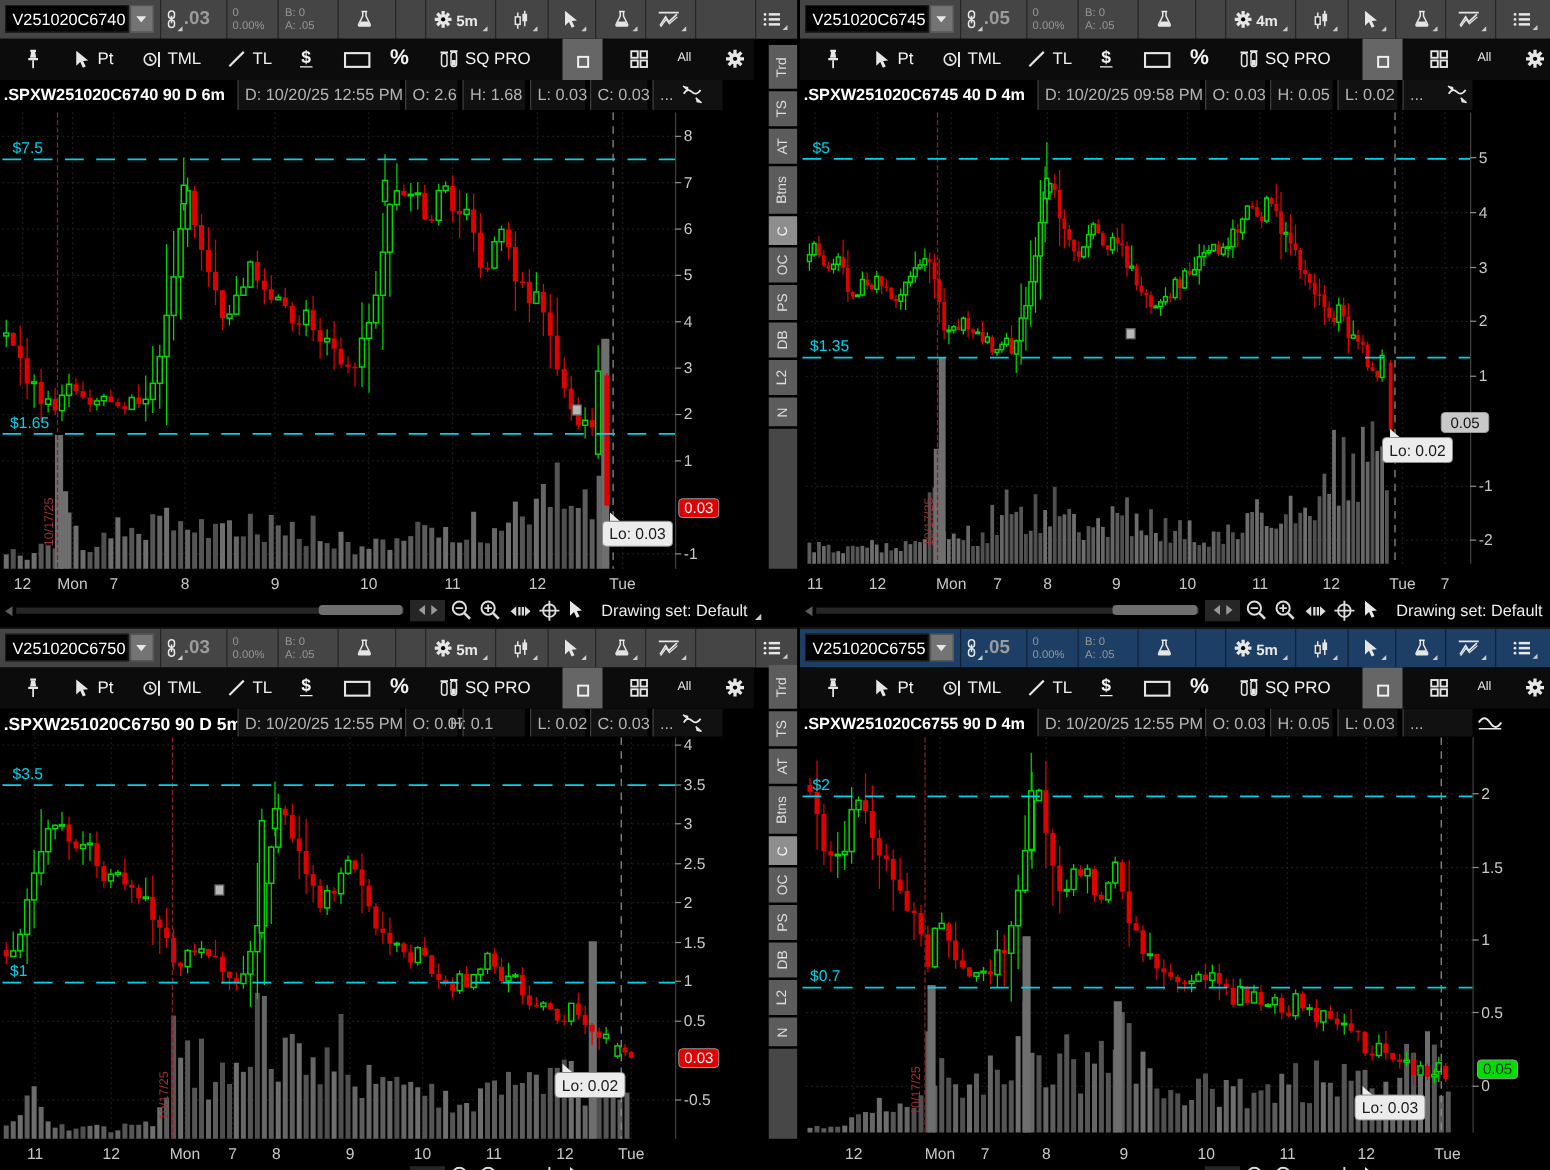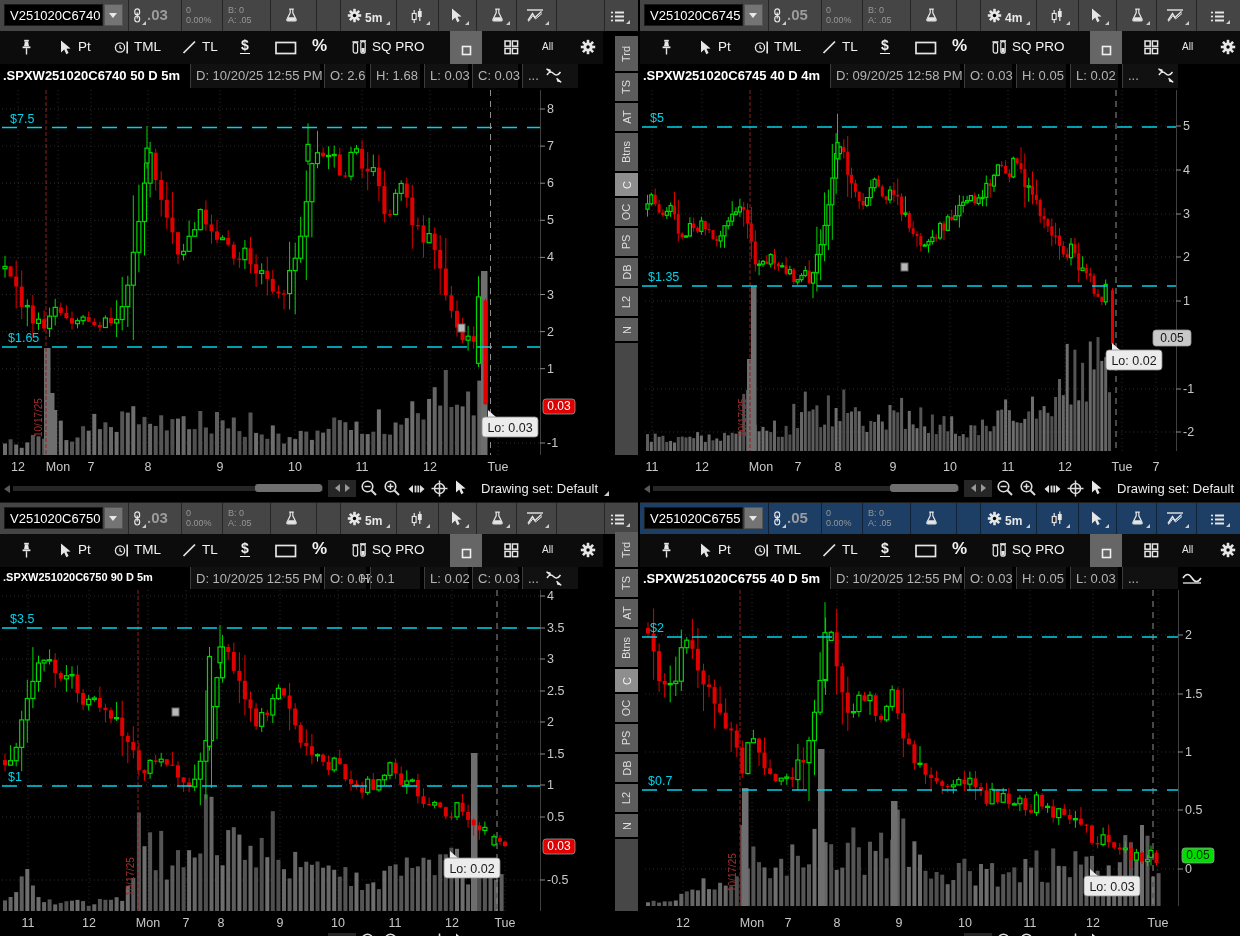--- a/index.html
+++ b/index.html
@@ -134,21 +134,21 @@
             <line x1="5.6" y1="10.4" x2="2.9" y2="13.1" stroke="#e6e6e6" stroke-width="2.6"></line>
             <line x1="4.6" y1="8.0" x2="0.8" y2="8.0" stroke="#e6e6e6" stroke-width="2.6"></line>
             <line x1="5.6" y1="5.6" x2="2.9" y2="2.9" stroke="#e6e6e6" stroke-width="2.6"></line>
             <line x1="8.0" y1="4.6" x2="8.0" y2="0.8" stroke="#e6e6e6" stroke-width="2.6"></line>
             <line x1="10.4" y1="5.6" x2="13.1" y2="2.9" stroke="#e6e6e6" stroke-width="2.6"></line>
             <circle cx="8.0" cy="8.0" r="4.6" fill="#e6e6e6"></circle>
             <circle cx="8.0" cy="8.0" r="1.7" fill="#000"></circle>
           </svg></div>
       </div>
       <div style="position:absolute;left:0;top:64px;width:608px;height:25px;background:#000;">
-        <div style="position:absolute;left:3px;top:4px;color:#fff;font-weight:bold;font-size:13px;white-space:nowrap;">.SPXW251020C6740 50 D 5m</div>
+        <div style="position:absolute;left:3px;top:4px;color:#fff;font-weight:bold;font-size:13px;white-space:nowrap;">.SPXW251020C6740 90 D 6m</div>
         <div style="position:absolute;left:190px;top:0px;width:130px;height:24px;background:#111;border-left:1px solid #3c3c3c;"></div>
         <div style="position:absolute;left:196px;top:4px;color:#b4b4b4;font-size:13px;white-space:nowrap;">D: 10/20/25 12:55 PM</div>
         <div style="position:absolute;left:324px;top:0px;width:42px;height:24px;background:#111;border-left:1px solid #3c3c3c;"></div>
         <div style="position:absolute;left:330px;top:4px;color:#b4b4b4;font-size:13px;white-space:nowrap;">O: 2.6</div>
         <div style="position:absolute;left:370px;top:0px;width:50px;height:24px;background:#111;border-left:1px solid #3c3c3c;"></div>
         <div style="position:absolute;left:376px;top:4px;color:#b4b4b4;font-size:13px;white-space:nowrap;">H: 1.68</div>
         <div style="position:absolute;left:424px;top:0px;width:44px;height:24px;background:#111;border-left:1px solid #3c3c3c;"></div>
         <div style="position:absolute;left:430px;top:4px;color:#b4b4b4;font-size:13px;white-space:nowrap;">L: 0.03</div>
         <div style="position:absolute;left:472px;top:0px;width:46px;height:24px;background:#111;border-left:1px solid #3c3c3c;"></div>
         <div style="position:absolute;left:478px;top:4px;color:#b4b4b4;font-size:13px;white-space:nowrap;">C: 0.03</div>
@@ -706,21 +706,21 @@
             <line x1="5.6" y1="5.6" x2="2.9" y2="2.9" stroke="#e6e6e6" stroke-width="2.6"></line>
             <line x1="8.0" y1="4.6" x2="8.0" y2="0.8" stroke="#e6e6e6" stroke-width="2.6"></line>
             <line x1="10.4" y1="5.6" x2="13.1" y2="2.9" stroke="#e6e6e6" stroke-width="2.6"></line>
             <circle cx="8.0" cy="8.0" r="4.6" fill="#e6e6e6"></circle>
             <circle cx="8.0" cy="8.0" r="1.7" fill="#000"></circle>
           </svg></div>
       </div>
       <div style="position:absolute;left:0;top:64px;width:608px;height:25px;background:#000;">
         <div style="position:absolute;left:3px;top:4px;color:#fff;font-weight:bold;font-size:13px;white-space:nowrap;">.SPXW251020C6745 40 D 4m</div>
         <div style="position:absolute;left:190px;top:0px;width:130px;height:24px;background:#111;border-left:1px solid #3c3c3c;"></div>
-        <div style="position:absolute;left:196px;top:4px;color:#b4b4b4;font-size:13px;white-space:nowrap;">D: 09/20/25 12:58 PM</div>
+        <div style="position:absolute;left:196px;top:4px;color:#b4b4b4;font-size:13px;white-space:nowrap;">D: 10/20/25 09:58 PM</div>
         <div style="position:absolute;left:324px;top:0px;width:48px;height:24px;background:#111;border-left:1px solid #3c3c3c;"></div>
         <div style="position:absolute;left:330px;top:4px;color:#b4b4b4;font-size:13px;white-space:nowrap;">O: 0.03</div>
         <div style="position:absolute;left:376px;top:0px;width:50px;height:24px;background:#111;border-left:1px solid #3c3c3c;"></div>
         <div style="position:absolute;left:382px;top:4px;color:#b4b4b4;font-size:13px;white-space:nowrap;">H: 0.05</div>
         <div style="position:absolute;left:430px;top:0px;width:48px;height:24px;background:#111;border-left:1px solid #3c3c3c;"></div>
         <div style="position:absolute;left:436px;top:4px;color:#b4b4b4;font-size:13px;white-space:nowrap;">L: 0.02</div>
         <div style="position:absolute;left:482px;top:0px;width:56px;height:24px;background:#111;border-left:1px solid #3c3c3c;"></div>
         <div style="position:absolute;left:488px;top:4px;color:#b4b4b4;font-size:13px;white-space:nowrap;">...</div>
         <div style="position:absolute;left:516px;top:2px;"><svg width="22" height="20" viewBox="0 0 22 20" style="">
             <path d="M3 9 q3 -5 6.5 -1.5 q3.5 3.5 7 -1.5" fill="none" stroke="#e8e8e8" stroke-width="1.5"></path>
@@ -1325,21 +1325,21 @@
             <line x1="5.6" y1="10.4" x2="2.9" y2="13.1" stroke="#e6e6e6" stroke-width="2.6"></line>
             <line x1="4.6" y1="8.0" x2="0.8" y2="8.0" stroke="#e6e6e6" stroke-width="2.6"></line>
             <line x1="5.6" y1="5.6" x2="2.9" y2="2.9" stroke="#e6e6e6" stroke-width="2.6"></line>
             <line x1="8.0" y1="4.6" x2="8.0" y2="0.8" stroke="#e6e6e6" stroke-width="2.6"></line>
             <line x1="10.4" y1="5.6" x2="13.1" y2="2.9" stroke="#e6e6e6" stroke-width="2.6"></line>
             <circle cx="8.0" cy="8.0" r="4.6" fill="#e6e6e6"></circle>
             <circle cx="8.0" cy="8.0" r="1.7" fill="#000"></circle>
           </svg></div>
       </div>
       <div style="position:absolute;left:0;top:64px;width:608px;height:25px;background:#000;">
-        <div style="position:absolute;left:3px;top:4px;color:#fff;font-weight:bold;font-size:11px;white-space:nowrap;">.SPXW251020C6750 90 D 5m</div>
+        <div style="position:absolute;left:3px;top:4px;color:#fff;font-weight:bold;font-size:14px;white-space:nowrap;">.SPXW251020C6750 90 D 5m</div>
         <div style="position:absolute;left:190px;top:0px;width:130px;height:24px;background:#111;border-left:1px solid #3c3c3c;"></div>
         <div style="position:absolute;left:196px;top:4px;color:#b4b4b4;font-size:13px;white-space:nowrap;">D: 10/20/25 12:55 PM</div>
         <div style="position:absolute;left:324px;top:0px;width:42px;height:24px;background:#111;border-left:1px solid #3c3c3c;"></div>
         <div style="position:absolute;left:330px;top:4px;color:#b4b4b4;font-size:13px;white-space:nowrap;">O: 0.07</div>
         <div style="position:absolute;left:370px;top:0px;width:50px;height:24px;background:#111;border-left:1px solid #3c3c3c;"></div>
         <div style="position:absolute;left:360px;top:4px;color:#b4b4b4;font-size:13px;white-space:nowrap;">H: 0.1</div>
         <div style="position:absolute;left:424px;top:0px;width:44px;height:24px;background:#111;border-left:1px solid #3c3c3c;"></div>
         <div style="position:absolute;left:430px;top:4px;color:#b4b4b4;font-size:13px;white-space:nowrap;">L: 0.02</div>
         <div style="position:absolute;left:472px;top:0px;width:46px;height:24px;background:#111;border-left:1px solid #3c3c3c;"></div>
         <div style="position:absolute;left:478px;top:4px;color:#b4b4b4;font-size:13px;white-space:nowrap;">C: 0.03</div>
@@ -1897,21 +1897,21 @@
             <line x1="5.6" y1="10.4" x2="2.9" y2="13.1" stroke="#e6e6e6" stroke-width="2.6"></line>
             <line x1="4.6" y1="8.0" x2="0.8" y2="8.0" stroke="#e6e6e6" stroke-width="2.6"></line>
             <line x1="5.6" y1="5.6" x2="2.9" y2="2.9" stroke="#e6e6e6" stroke-width="2.6"></line>
             <line x1="8.0" y1="4.6" x2="8.0" y2="0.8" stroke="#e6e6e6" stroke-width="2.6"></line>
             <line x1="10.4" y1="5.6" x2="13.1" y2="2.9" stroke="#e6e6e6" stroke-width="2.6"></line>
             <circle cx="8.0" cy="8.0" r="4.6" fill="#e6e6e6"></circle>
             <circle cx="8.0" cy="8.0" r="1.7" fill="#000"></circle>
           </svg></div>
       </div>
       <div style="position:absolute;left:0;top:64px;width:608px;height:25px;background:#000;">
-        <div style="position:absolute;left:3px;top:4px;color:#fff;font-weight:bold;font-size:13px;white-space:nowrap;">.SPXW251020C6755 40 D 5m</div>
+        <div style="position:absolute;left:3px;top:4px;color:#fff;font-weight:bold;font-size:13px;white-space:nowrap;">.SPXW251020C6755 90 D 4m</div>
         <div style="position:absolute;left:190px;top:0px;width:130px;height:24px;background:#111;border-left:1px solid #3c3c3c;"></div>
         <div style="position:absolute;left:196px;top:4px;color:#b4b4b4;font-size:13px;white-space:nowrap;">D: 10/20/25 12:55 PM</div>
         <div style="position:absolute;left:324px;top:0px;width:48px;height:24px;background:#111;border-left:1px solid #3c3c3c;"></div>
         <div style="position:absolute;left:330px;top:4px;color:#b4b4b4;font-size:13px;white-space:nowrap;">O: 0.03</div>
         <div style="position:absolute;left:376px;top:0px;width:50px;height:24px;background:#111;border-left:1px solid #3c3c3c;"></div>
         <div style="position:absolute;left:382px;top:4px;color:#b4b4b4;font-size:13px;white-space:nowrap;">H: 0.05</div>
         <div style="position:absolute;left:430px;top:0px;width:48px;height:24px;background:#111;border-left:1px solid #3c3c3c;"></div>
         <div style="position:absolute;left:436px;top:4px;color:#b4b4b4;font-size:13px;white-space:nowrap;">L: 0.03</div>
         <div style="position:absolute;left:482px;top:0px;width:56px;height:24px;background:#111;border-left:1px solid #3c3c3c;"></div>
         <div style="position:absolute;left:488px;top:4px;color:#b4b4b4;font-size:13px;white-space:nowrap;">...</div>

